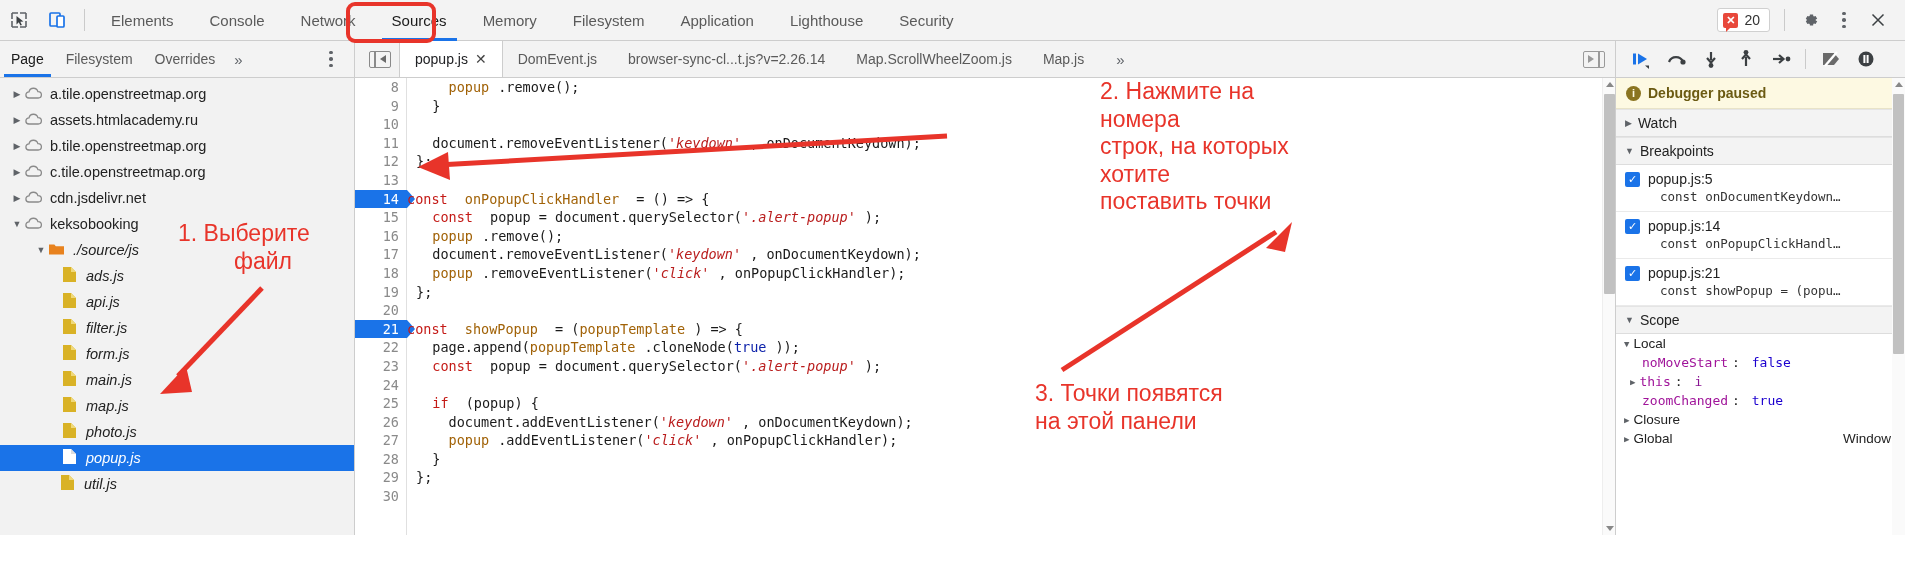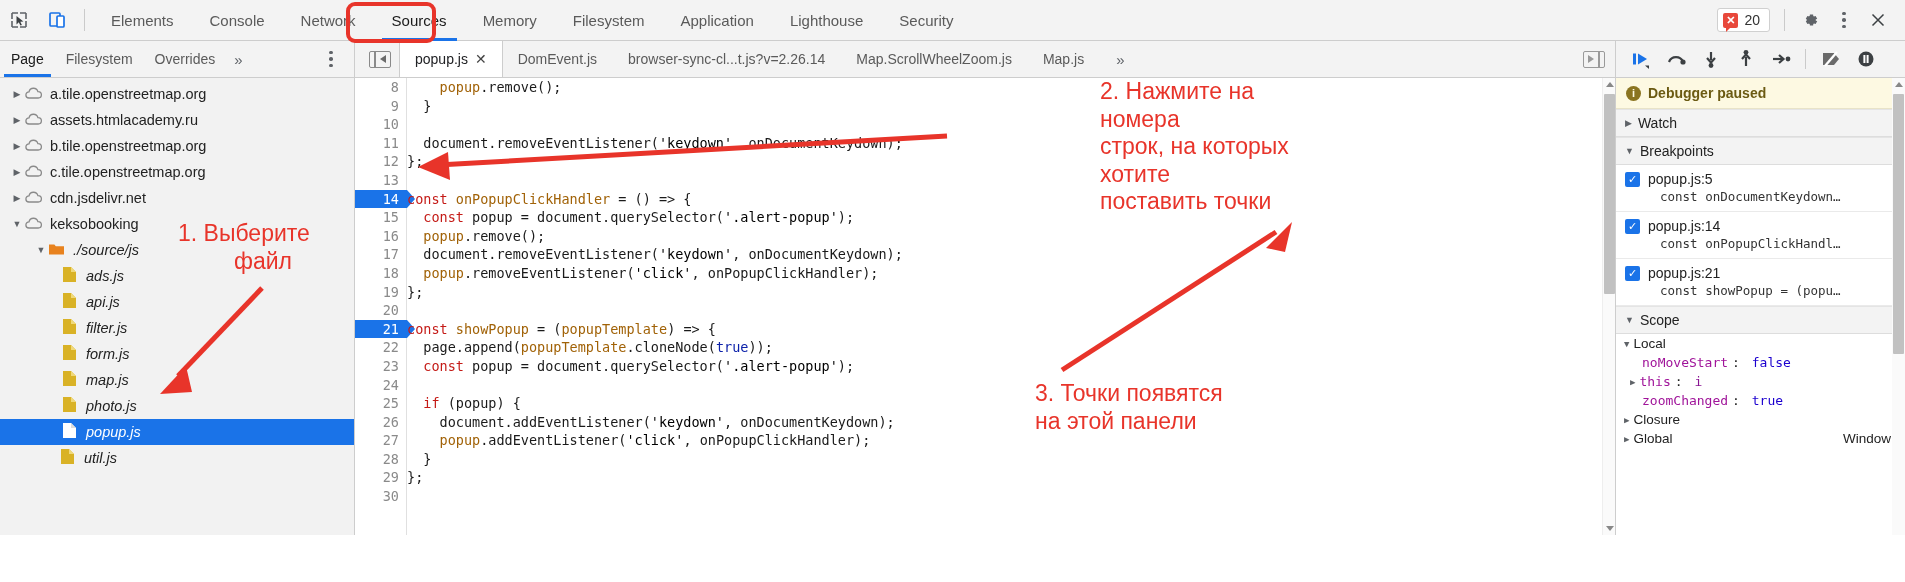--- a/index.html
+++ b/index.html
@@ -175,22 +175,22 @@
     background: #1a73e8; color: #fff; font-weight: normal;
   }
   .ln.bp::after {
     content: ""; position: absolute; right: -8px; top: 0;
     border-left: 8px solid #1a73e8;
     border-top: 9.3px solid transparent; border-bottom: 9.3px solid transparent;
   }
   .gutter-border { position: absolute; right: 0; top: 0; bottom: 0; width: 1px; background: #e0e0e0; }
   .tok-kw   { color: #c41a16; }
   .tok-var  { color: #a16207; }
-  .tok-str  { color: #000000; }
-  .tok-plain{ color: #1a1a1a; }
+  .tok-str  { color: #b91c1c; font-style: italic; }
+  .tok-plain{ color: #1a1a1a; padding-left: 9px; }
   .tok-bool { color: #0d22aa; }
 
   .editor-scrollbar {
     position: absolute; right: 0; top: 0; bottom: 0; width: 13px; background: #fafafa;
     border-left: 1px solid #eee;
   }
   .sb-arrow { width: 13px; height: 13px; display: flex; align-items: center; justify-content: center; }
   .sb-arrow.up::after { content: ""; border-left: 4px solid transparent; border-right: 4px solid transparent; border-bottom: 5px solid #888; }
   .sb-arrow.down::after { content: ""; border-left: 4px solid transparent; border-right: 4px solid transparent; border-top: 5px solid #888; }
   .sb-thumb { position: absolute; left: 1px; width: 11px; background: #c1c1c1; border-radius: 1px; }
@@ -500,20 +500,27 @@
               <path d="M9 1v5h5z" fill="#f0d97a"></path>
             </svg></span>
         <span class="tree-label italic">filter.js</span>
       </div>
       <div class="tree-row" style="padding-left:62px">
         <span class="file-ico"><svg width="15" height="17" viewBox="0 0 15 17">
               <path d="M1 1h8l5 5v10H1z" fill="#d9b226"></path>
               <path d="M9 1v5h5z" fill="#f0d97a"></path>
             </svg></span>
         <span class="tree-label italic">form.js</span>
+      </div>
+      <div class="tree-row" style="padding-left:62px">
+        <span class="file-ico"><svg width="15" height="17" viewBox="0 0 15 17">
+              <path d="M1 1h8l5 5v10H1z" fill="#d9b226"></path>
+              <path d="M9 1v5h5z" fill="#f0d97a"></path>
+            </svg></span>
+        <span class="tree-label italic">main.js</span>
       </div>
       <div class="tree-row" style="padding-left:62px">
         <span class="file-ico"><svg width="15" height="17" viewBox="0 0 15 17">
               <path d="M1 1h8l5 5v10H1z" fill="#d9b226"></path>
               <path d="M9 1v5h5z" fill="#f0d97a"></path>
             </svg></span>
         <span class="tree-label italic">map.js</span>
       </div>
       <div class="tree-row" style="padding-left:62px">
         <span class="file-ico"><svg width="15" height="17" viewBox="0 0 15 17">

